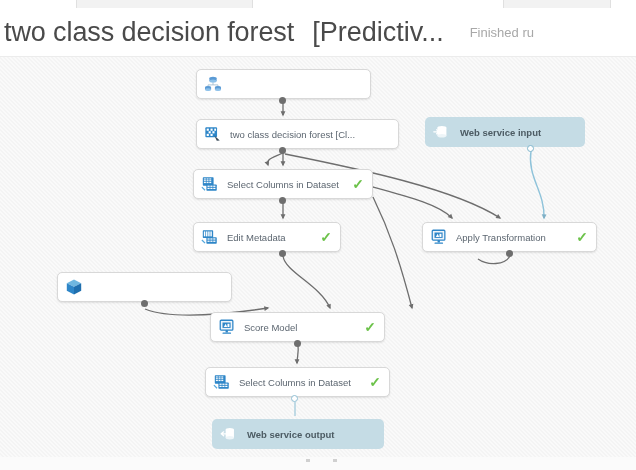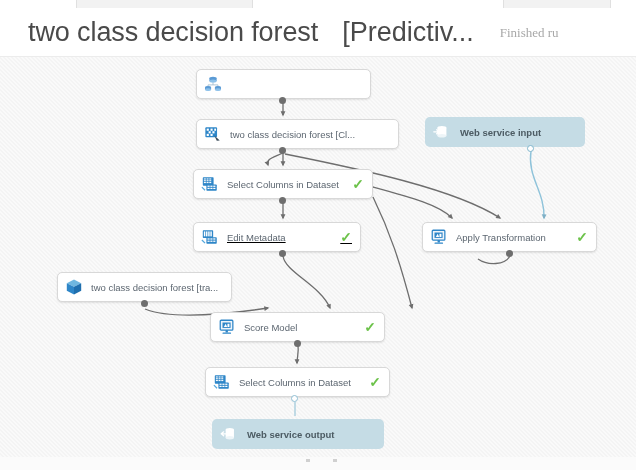--- a/index.html
+++ b/index.html
@@ -51,37 +51,36 @@
     display: flex;
     align-items: center;
     overflow: hidden;
     white-space: nowrap;
   }
   .exp-title {
     font-size: 27px;
     font-weight: 300;
     color: #4a4a4a;
     letter-spacing: -0.1px;
-    padding-left: 28px;
+    padding-left: 4px;
     line-height: 1;
   }
   .exp-subtitle {
     font-size: 27px;
     font-weight: 300;
     color: #4a4a4a;
-    margin-left: 24px;
+    margin-left: 18px;
     line-height: 1;
     text-align: right;
   }
   .run-status {
     font-size: 13px;
     color: #a8a8a8;
     margin-left: 26px;
     line-height: 1;
-    font-family: Liberation Serif, serif;
   }
 
   
   .canvas {
     position: absolute;
     left: 0; top: 57px;
     width: 636px; height: 400px;
     background-color: #f4f4f4;
     background-image:
       linear-gradient(45deg, rgba(255,255,255,0.55) 25%, transparent 25%, transparent 50%, rgba(255,255,255,0.55) 50%, rgba(255,255,255,0.55) 75%, transparent 75%);
@@ -293,21 +292,21 @@
           <rect x="10.4" y="14.2" width="2.4" height="1.4"></rect>
           <rect x="13.6" y="14.2" width="2.4" height="1.4"></rect>
         </g>
         <path d="M1.5 13 L5 16.5 L4 17.5 L0.5 14 Z" fill="#55a8dd"></path>
       </svg>
       <span class="nlabel">Select Columns in Dataset</span>
       <span class="check">✓</span>
     </div>
     <div class="port out" style="left:279px; top:140px;"></div>
 
-    <div class="node" style="left:193px; top:165px; width:168px;text-decoration:underline;">
+    <div class="node" style="left:193px; top:165px; width:148px;">
       <svg class="icon" viewBox="0 0 20 20">
         <rect x="2" y="2.5" width="11.5" height="8.5" rx="0.8" fill="#2e86c8"></rect>
         <g fill="#ffffff">
           <rect x="3.2" y="3.8" width="1.6" height="5.5"></rect>
           <rect x="5.6" y="3.8" width="1.6" height="5.5"></rect>
           <rect x="8" y="3.8" width="1.6" height="5.5"></rect>
           <rect x="10.4" y="3.8" width="1.6" height="5.5"></rect>
         </g>
         <rect x="6" y="10.2" width="11.5" height="7.2" rx="0.8" fill="#2e86c8"></rect>
         <g fill="#ffffff">
@@ -349,21 +348,20 @@
       <span class="check">✓</span>
     </div>
     <div class="port out" style="left:506px; top:193px;"></div>
 
     <div class="node" style="left:57px; top:215px; width:175px;">
       <svg class="icon" viewBox="0 0 20 20">
         <path d="M10 1.8 L18 5.8 L10 9.8 L2 5.8 Z" fill="#6fb7e0"></path>
         <path d="M2 5.8 L10 9.8 L10 18.2 L2 14.2 Z" fill="#2e86c8"></path>
         <path d="M18 5.8 L10 9.8 L10 18.2 L18 14.2 Z" fill="#1f6fae"></path>
       </svg>
-      <span class="nlabel">two class decision forest [tra...</span>
     </div>
     <div class="port out" style="left:141px; top:243px;"></div>
 
     <div class="node" style="left:210px; top:255px; width:175px;">
       <svg class="icon" viewBox="0 0 20 20">
         <rect x="2.5" y="2.5" width="14" height="11" rx="1" fill="#eef4fa" stroke="#2e86c8" stroke-width="1.4"></rect>
         <rect x="5" y="5" width="9" height="6" fill="#2e86c8"></rect>
         <path d="M6.5 10 L8.5 6.4 L10.2 10 Z" fill="#ffffff"></path>
         <rect x="10.5" y="6.4" width="2.2" height="3.6" fill="#ffffff"></rect>
         <rect x="8.4" y="13.5" width="2.6" height="2.6" fill="#2e86c8"></rect>

